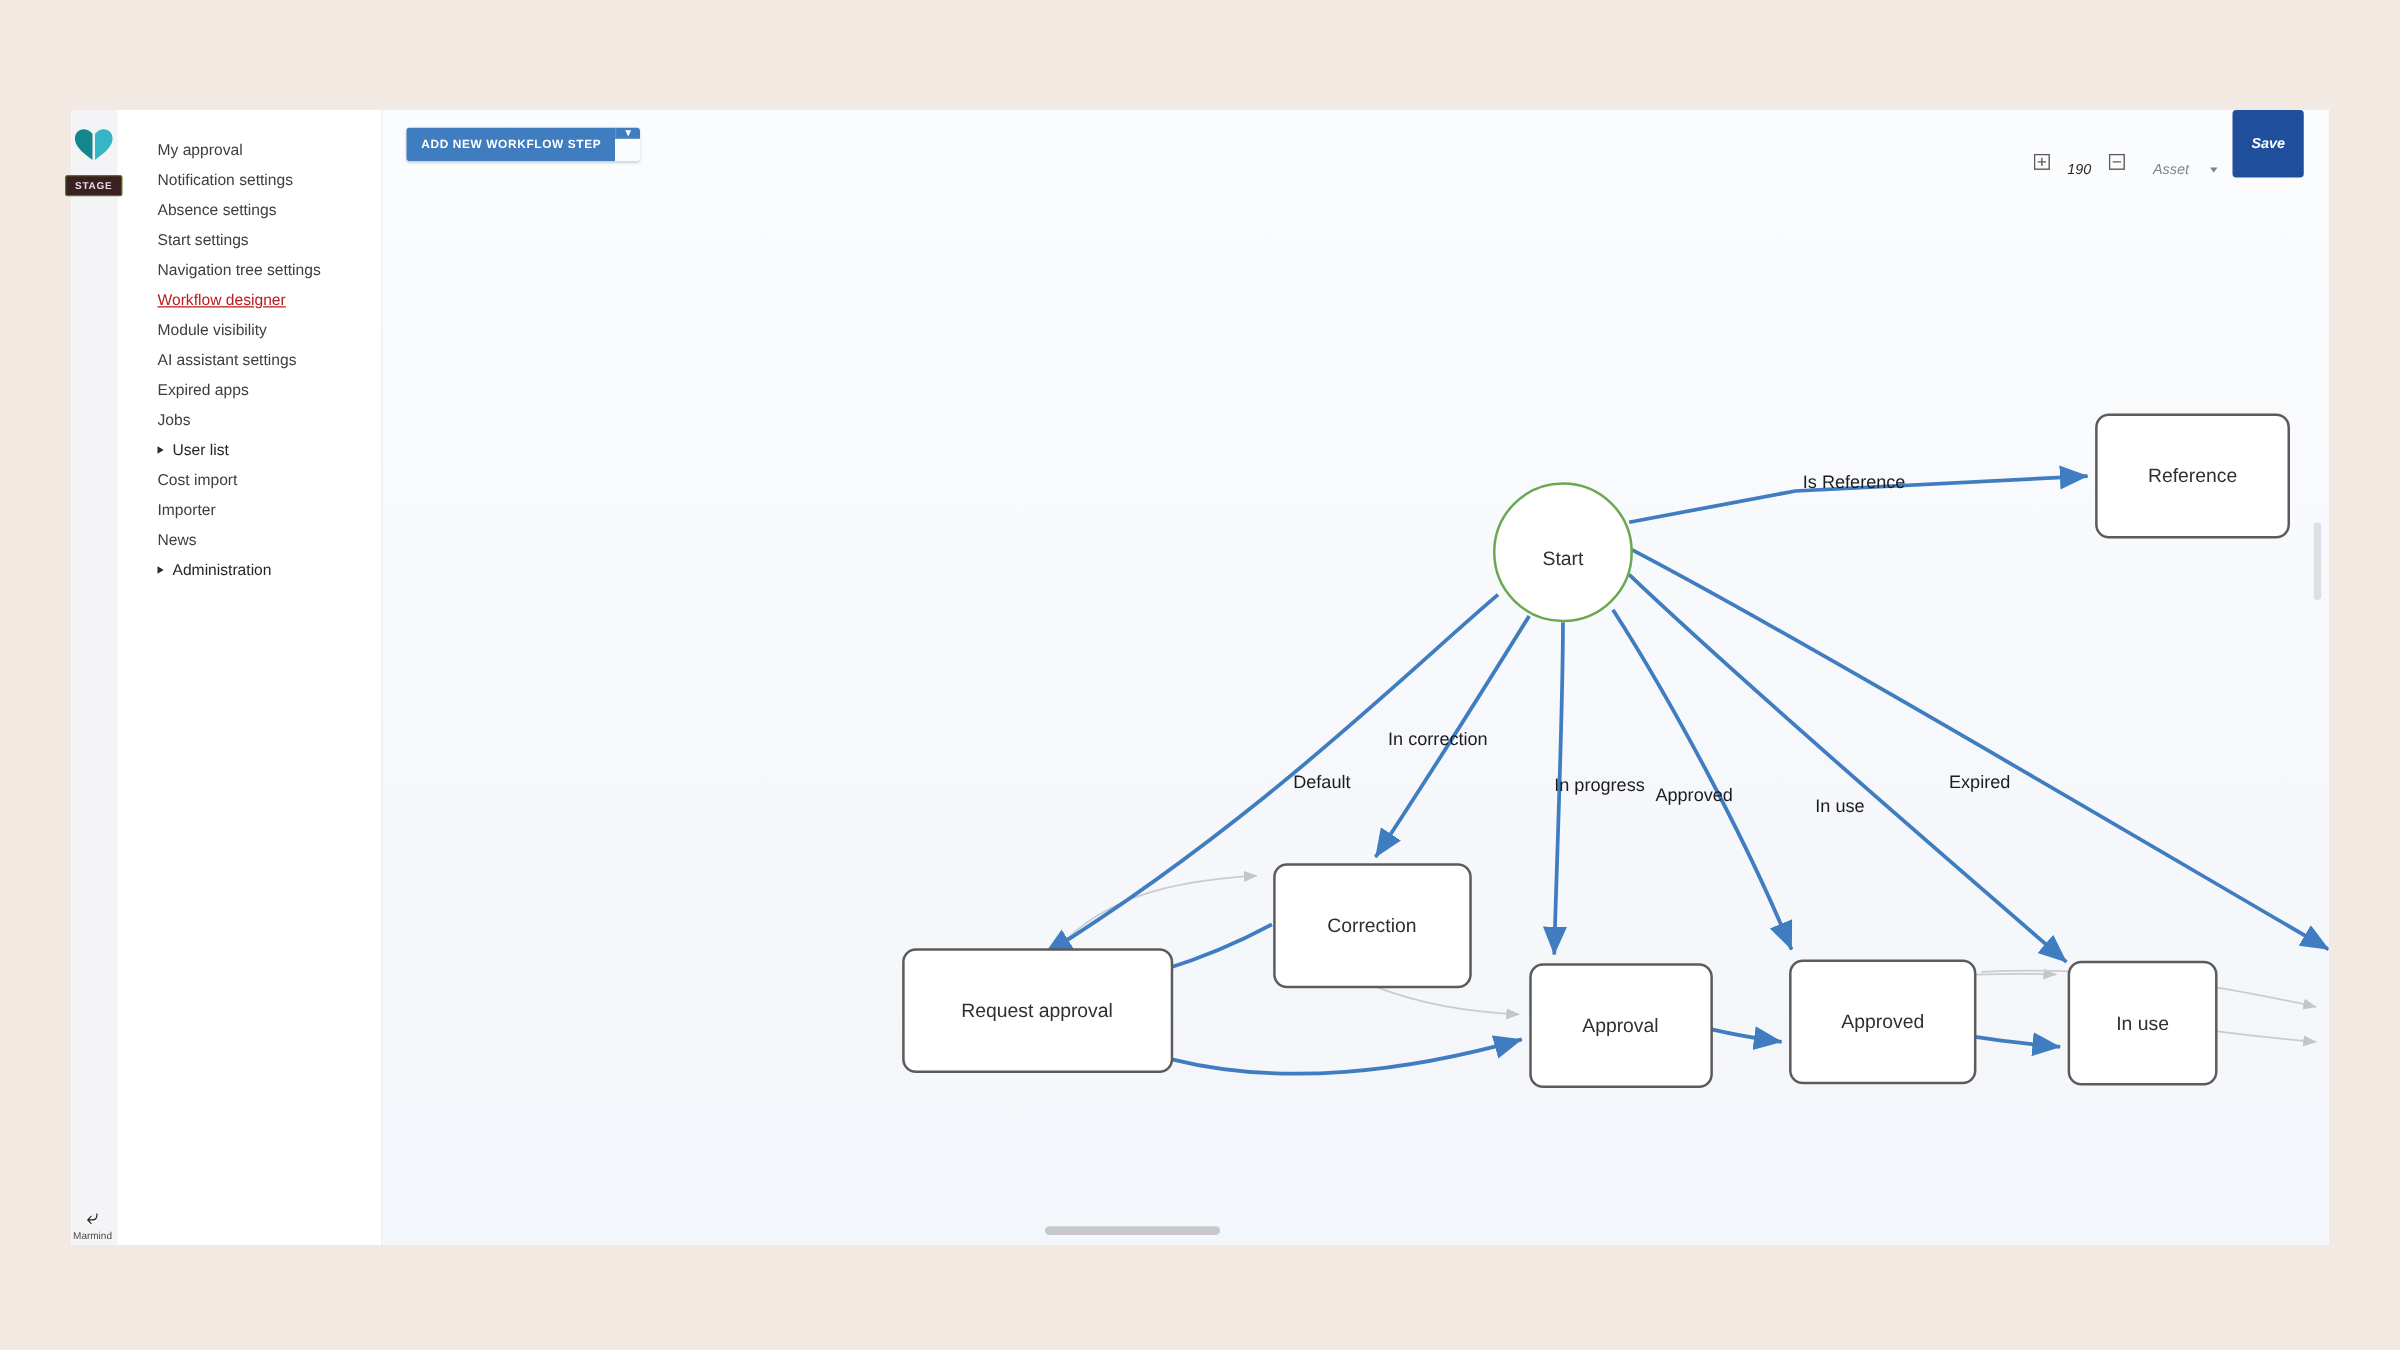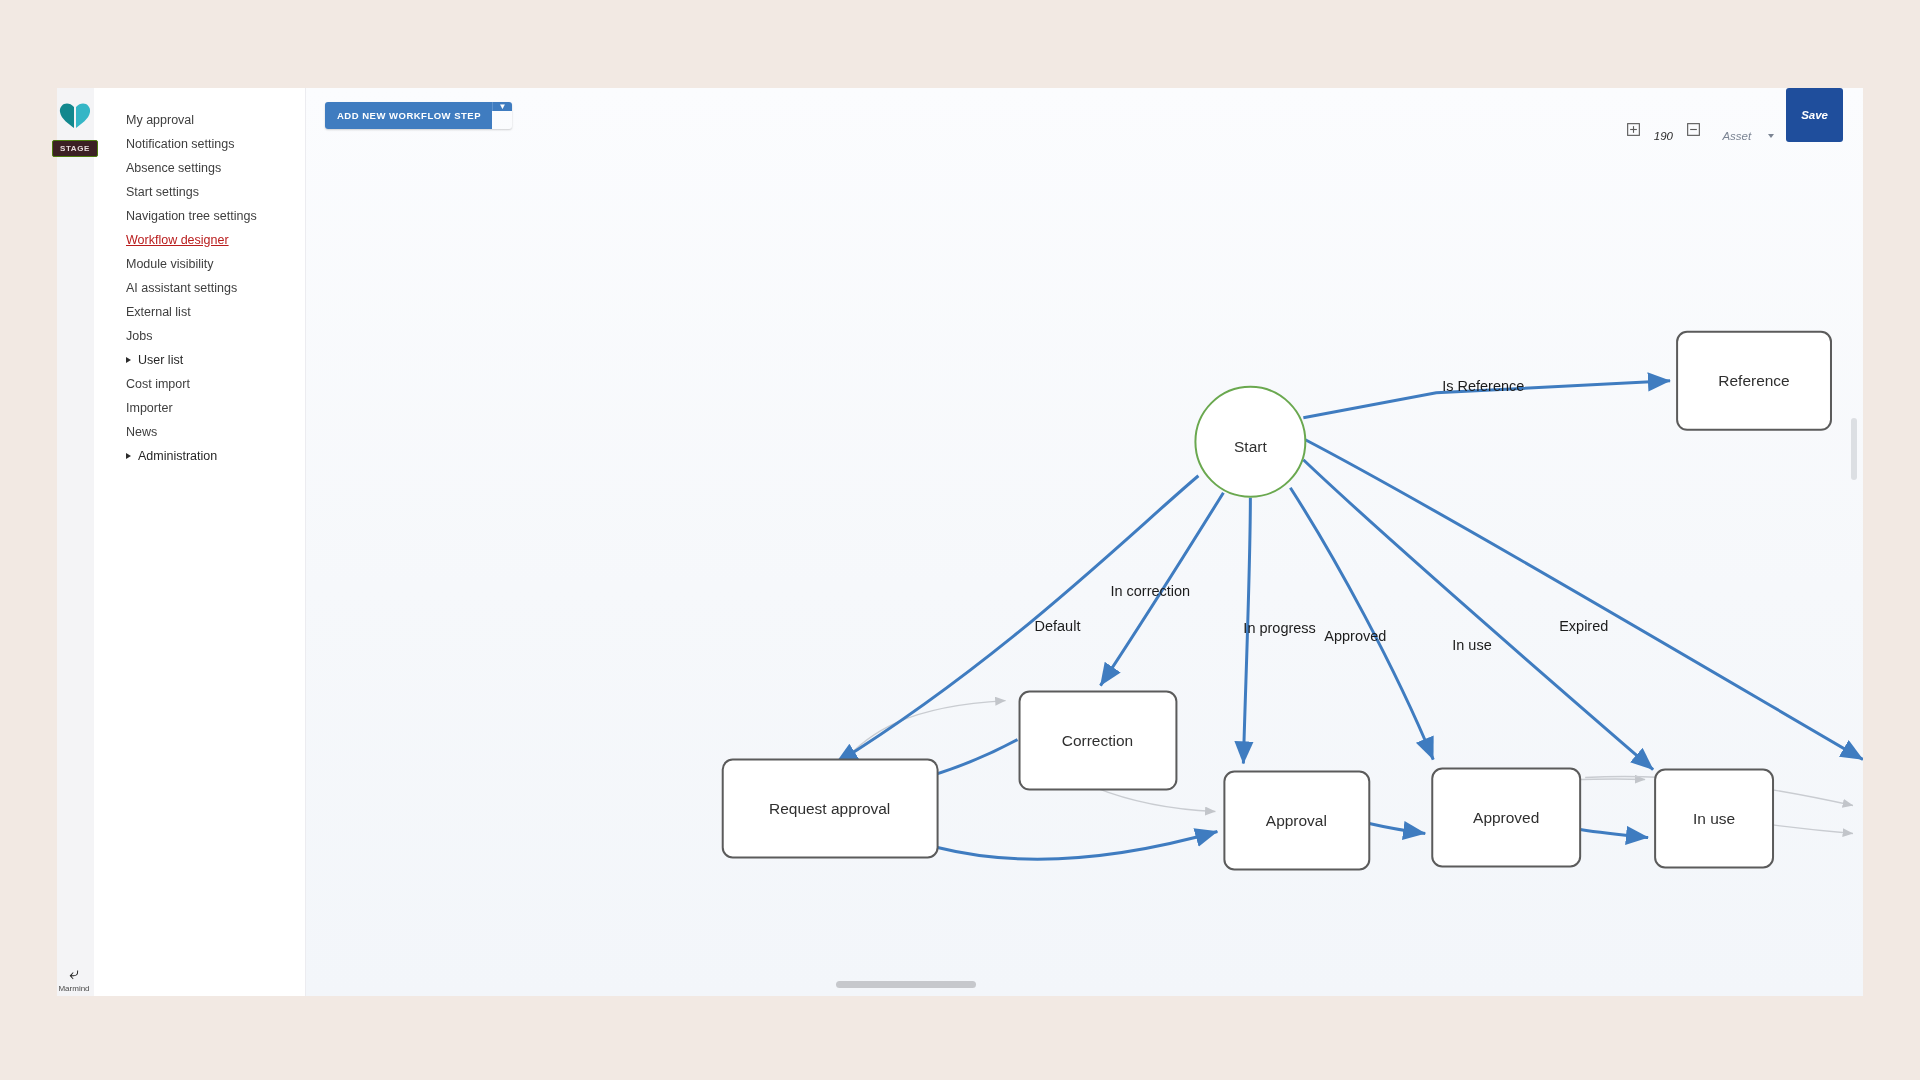--- a/index.html
+++ b/index.html
@@ -274,21 +274,21 @@
       <div class="nav-item active">
         <span class="lbl">Workflow designer</span>
         </div>
       <div class="nav-item">
         <span class="lbl">Module visibility</span>
         </div>
       <div class="nav-item">
         <span class="lbl">AI assistant settings</span>
         </div>
       <div class="nav-item">
-        <span class="lbl">External list</span>
+        <span class="lbl">Expired apps</span>
         </div>
       <div class="nav-item">
         <span class="lbl">Jobs</span>
         </div>
       <div class="nav-item has-caret">
         <i class="caret"></i>
         <span class="lbl">User list</span>
         </div>
       <div class="nav-item">
         <span class="lbl">Cost import</span>

